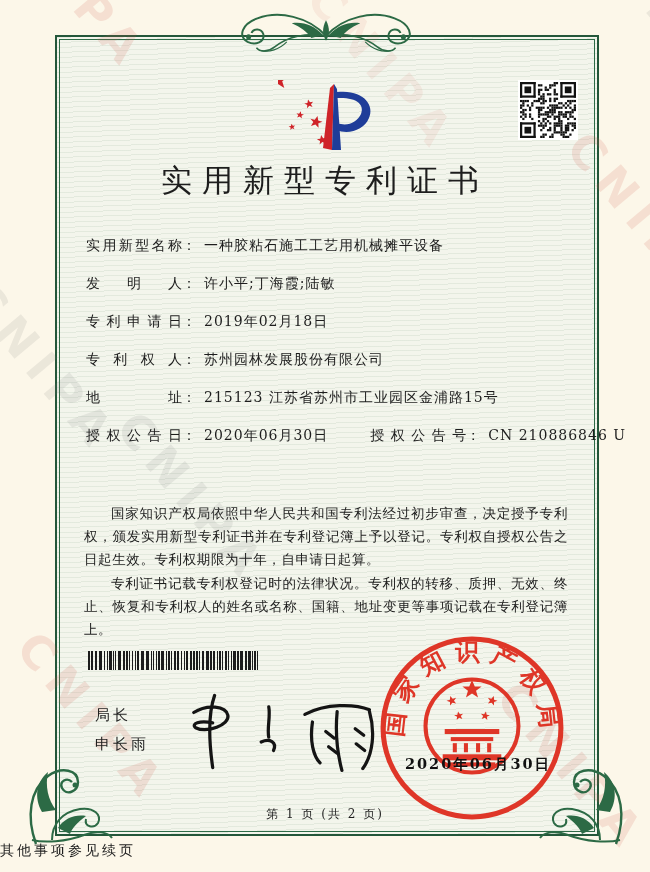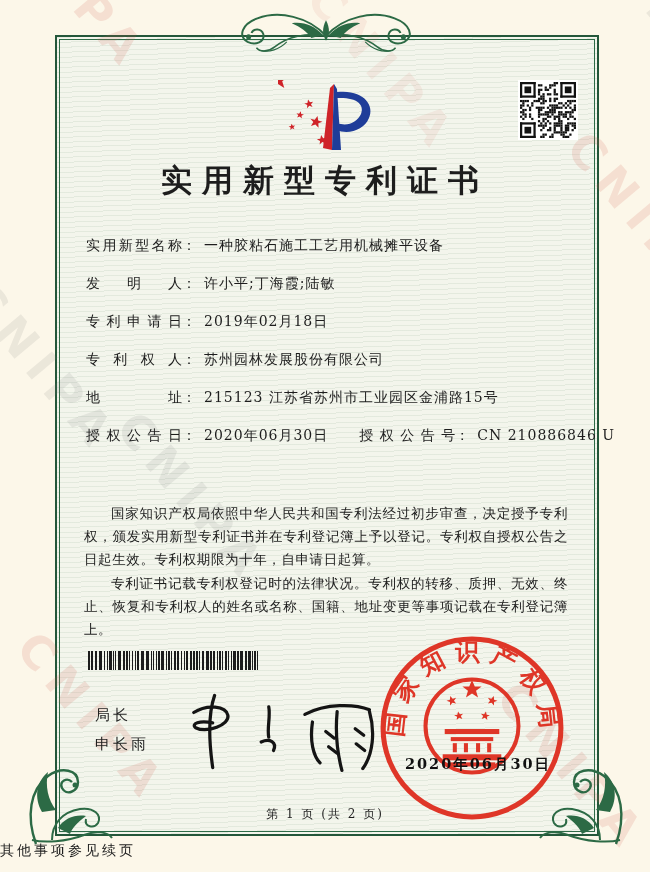--- a/index.html
+++ b/index.html
@@ -22,26 +22,26 @@
     background-image:repeating-linear-gradient(178deg,rgba(110,150,115,0.12) 0 1px,rgba(255,255,255,0) 1px 5px);
   }
   .frame-inner{position:absolute;inset:2px;border:1px solid #2e6b47;}
   .ornament{position:absolute;z-index:3;pointer-events:none;}
   
   .content{position:absolute;inset:0;z-index:4;}
   .cert-no{position:absolute;left:86px;top:70px;font-size:14px;letter-spacing:3px;}
   .logo{position:absolute;left:278px;top:80px;}
   .qr{position:absolute;left:518px;top:80px;background:#fff;padding:2px;}
   .title{position:absolute;left:0;right:0;top:160px;text-align:center;
-         font-size:31px;font-weight:bold;letter-spacing:10px;}
+         font-size:31px;font-weight:normal;letter-spacing:10px;}
   .fields{position:absolute;left:86px;top:234px;width:480px;font-size:14px;}
   .frow{margin-bottom:15px;line-height:23px;white-space:nowrap;}
   .flabel{display:inline-block;width:96px;text-align:justify;text-align-last:justify;vertical-align:top;}
   .fval{margin-left:8px;letter-spacing:1px;}
-  .grant-right{margin-left:31px;}
+  .grant-right{margin-left:42px;}
   .paras{position:absolute;left:84px;top:503px;width:484px;font-size:13.5px;
          line-height:1.72;text-align:justify;letter-spacing:0.6px;}
   .paras p{margin:0;text-indent:2em;font-family:Liberation Mono, monospace;}
   .barcode{position:absolute;left:88px;top:651px;}
   .officer{position:absolute;left:95px;top:706px;
            font-family:"DejaVu Sans","Liberation Sans",sans-serif;font-size:15px;letter-spacing:3px;}
   .officer div{margin-bottom:10px;}
   .signature{position:absolute;left:178px;top:684px;}
   .seal{position:absolute;left:376px;top:632px;opacity:0.94;}
   .seal-date{position:absolute;left:388px;top:755px;width:180px;text-align:center;

